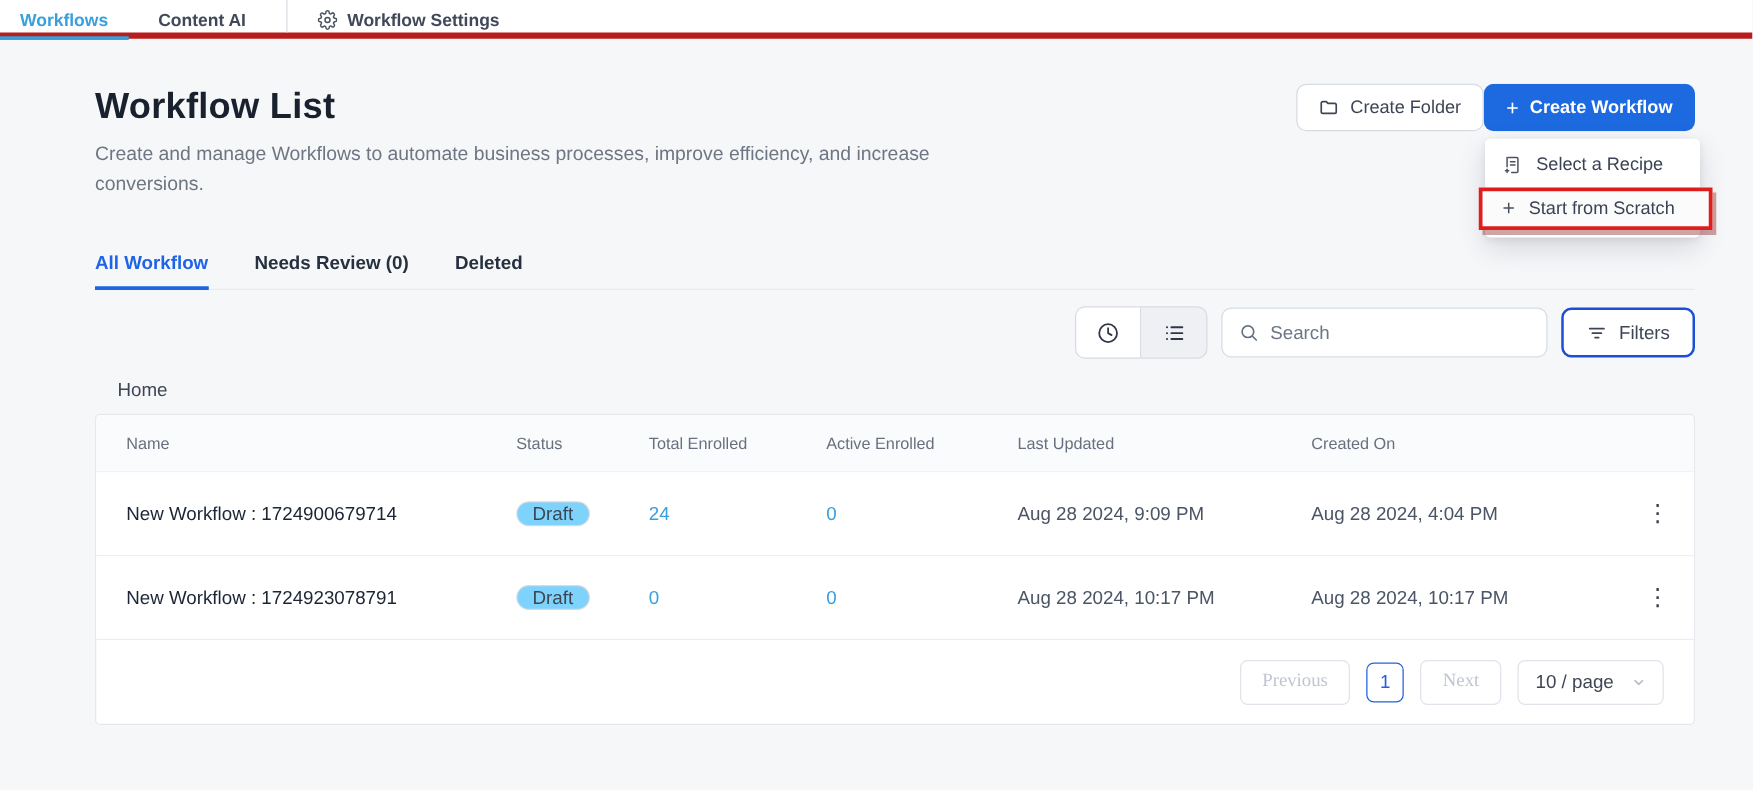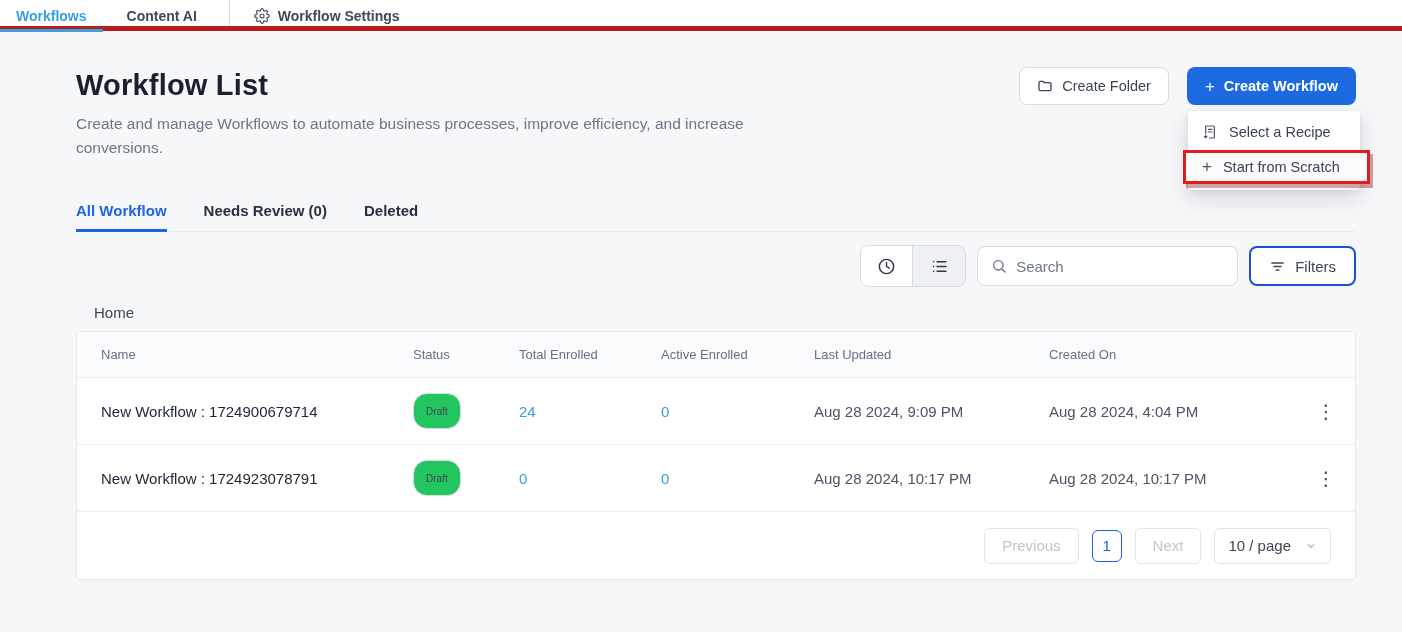--- a/index.html
+++ b/index.html
@@ -30,21 +30,21 @@
   .topnav-divider { width: 1px; height: 26px; background: #d7dbe2; margin: 0 16px 0 24px; }
   .topnav-item .icon { color: #4a5260; }
 
   
   .content { padding: 0 46px 0 76px; }
 
   .header-row { display: flex; justify-content: space-between; align-items: flex-start; margin-top: 38px; }
   .page-title { font-size: 29px; font-weight: 600; color: #19212e; letter-spacing: .2px; }
   .page-subtitle { margin-top: 10px; font-size: 15.5px; line-height: 24px; color: #6e7683; max-width: 745px; }
 
-  .actions { display: flex; gap: 18px; position: relative; margin-top: -2px; }
+  .actions { display: flex; gap: 0; position: relative; margin-top: -2px; }
   .btn {
     display: inline-flex; align-items: center; gap: 9px; height: 38px;
     padding: 0 17px; border-radius: 8px; font-size: 14.5px; cursor: pointer;
     border: 1px solid transparent; white-space: nowrap;
   }
   .btn-outline { background: #fff; border-color: #d7dbe2; color: #3d4654; font-weight: 500; }
   .btn-primary { background: #1d6ae0; color: #fff; font-weight: 600; }
   .btn .plus { font-size: 17px; font-weight: 400; line-height: 1; }
 
   .dropdown {
@@ -111,39 +111,39 @@
     display: grid;
     grid-template-columns: 312px 106px 142px 153px 235px 248px 1fr;
     align-items: center; padding-left: 24px;
   }
   .thead { height: 46px; background: #fafbfc; border-bottom: 1px solid #eceef1; border-radius: 4px 4px 0 0; }
   .thead .th { font-size: 13px; font-weight: 500; color: #68707f; }
   .tbody-row { height: 67px; border-bottom: 1px solid #eceef1; background: #fff; }
   .cell-name { font-size: 15px; color: #1c2534; }
   .badge {
     display: inline-flex; align-items: center; justify-content: center;
-    height: 36px; padding: 0 12px; border: 1px solid #d6dae1; border-radius: 14px;
-    font-size: 10px; color: #3d4654; background: #22c55e; width: fit-content;
+    height: 20px; padding: 0 12px; border: 1px solid #d6dae1; border-radius: 14px;
+    font-size: 15px; color: #3d4654; background: #7dd3fc; width: fit-content;
   }
   .cell-link { font-size: 15px; color: #3a9fdc; cursor: pointer; width: fit-content; }
   .cell-date { font-size: 15px; color: #4b5565; }
   .kebab {
     justify-self: center; font-size: 19px; color: #3d4654; cursor: pointer;
     line-height: 1; padding: 4px 8px; letter-spacing: 0;
   }
 
   
   .pagination {
     display: flex; justify-content: flex-end; align-items: center; gap: 13px;
     height: 67px; padding-right: 24px;
   }
   .pg-btn {
     height: 36px; padding: 10px 17px; display: flex; align-items: center; justify-content: center;
     background: #fff; border: 1px solid #e0e3e9; border-radius: 6px;
-    font-size: 15px; color: #bfc5cf; cursor: default;
+    font-size: 15px; color: #bfc5cf; cursor: default; font-family: Liberation Serif, serif;
   }
   .pg-page {
     width: 30px; height: 32px; display: flex; align-items: center; justify-content: center;
     background: #fff; border: 1px solid #2160e0; border-radius: 6px;
     font-size: 15px; color: #2160e0; cursor: pointer;
   }
   .pg-size {
     height: 36px; padding: 0 13px; display: flex; align-items: center; gap: 14px;
     background: #fff; border: 1px solid #e0e3e9; border-radius: 6px;
     font-size: 15px; color: #3f4654; cursor: pointer;

